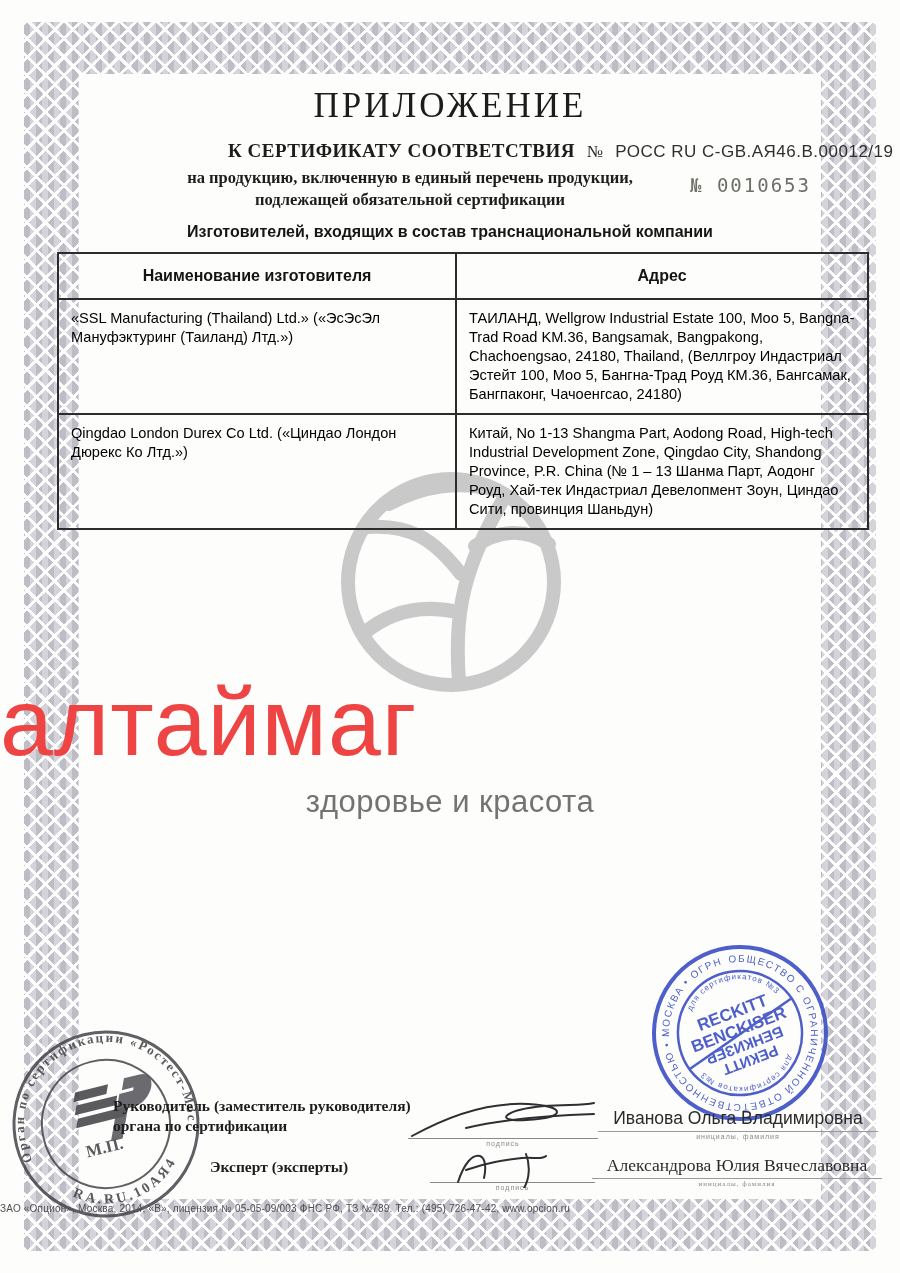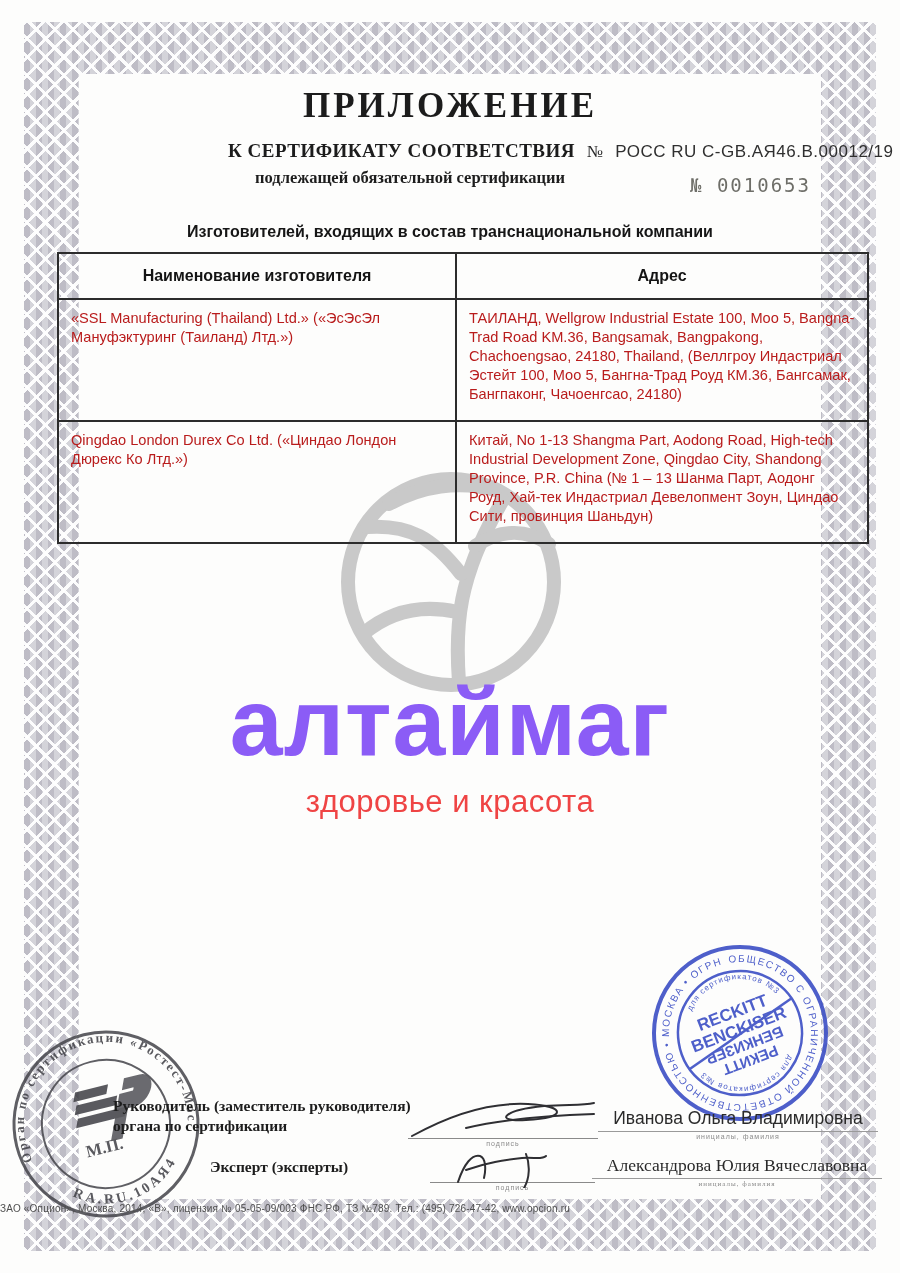--- a/index.html
+++ b/index.html
@@ -33,21 +33,21 @@
     z-index:6;
   }
   .banner span {
     color:#ffffff; font-weight:bold; font-size:28px; letter-spacing:4px;
     transform:scaleY(1.12); white-space:nowrap;
     text-shadow:0 1px 1px rgba(0,0,0,.35);
   }
 
   .title {
     position:absolute; top:86px; left:0; width:100%; text-align:center;
-    font-family:"Liberation Serif", serif; font-weight:bold; font-size:35px;
+    font-family:"Liberation Serif", serif; font-weight:normal; font-size:35px;
     letter-spacing:3px; color:#1c1c1c; z-index:4;
   }
   .certline {
     position:absolute; top:140px; left:228px; display:flex; align-items:baseline; gap:12px; z-index:4;
   }
   .certline .lbl { font-family:"Liberation Serif", serif; font-weight:bold; font-size:19px; color:#1c1c1c; letter-spacing:.5px; }
   .certline .no { font-family:"Liberation Serif", serif; font-size:17px; color:#2a2a2a; }
   .certline .num { font-size:17px; letter-spacing:.5px; color:#2f2f2f; }
 
   .prodlines {
@@ -68,34 +68,34 @@
   
   table.makers {
     position:absolute; left:57px; top:252px; width:812px;
     border-collapse:collapse; z-index:4; background:transparent;
   }
   table.makers th, table.makers td { border:2px solid #2c2c2c; }
   table.makers th {
     height:46px; font-size:16px; font-weight:bold; color:#141414; text-align:center; padding:2px;
   }
   table.makers td {
-    font-size:14.6px; line-height:1.3; color:#b91c1c; vertical-align:top; padding:9px 12px 16px 12px;
+    font-size:14.6px; line-height:1.3; color:#000000; vertical-align:top; padding:9px 12px 9px 12px;
   }
   td.c-name { width:398px; }
 
   
   .wm { position:absolute; z-index:2; color:#c7c7c7; }
   .wm-logo { left:335px; top:466px; }
   .wm-brand {
-    left:0; top:668px; width:100%; text-align:center;
-    font-weight:bold; font-size:95px; letter-spacing:1px; color:#8b5cf6;
+    left:0; top:668px; width:100%; text-align:left;
+    font-weight:normal; font-size:95px; letter-spacing:1px; color:#ef4444;
   }
   .wm-tag {
     left:0; top:784px; width:100%; text-align:center;
-    font-size:31px; color:#ef4444; letter-spacing:.5px;
+    font-size:31px; color:#737373; letter-spacing:.5px;
   }
 
   
   .stamp-blue { position:absolute; left:645px; top:938px; z-index:5; transform:rotate(-9deg); opacity:.9; }
   .stamp-left { position:absolute; left:8px; top:1026px; z-index:5; transform:rotate(-14deg); opacity:.85; }
 
   
   .sig-label1 {
     position:absolute; left:113px; top:1096px; width:300px; 
     font-family:"Liberation Serif", serif; font-weight:bold; font-size:15.5px; color:#1d1d1d; line-height:1.3; z-index:6;
@@ -131,20 +131,21 @@
 
   <div class="title">ПРИЛОЖЕНИЕ</div>
 
   <div class="certline">
     <span class="lbl">К СЕРТИФИКАТУ СООТВЕТСТВИЯ</span>
     <span class="no">№</span>
     <span class="num">РОСС RU C-GB.АЯ46.В.00012/19</span>
   </div>
 
   <div class="prodlines">
+    <div>на продукцию, включенную в единый перечень продукции,</div>
     <div>подлежащей обязательной сертификации</div>
   </div>
 
   <div class="formnum">№ 0010653</div>
 
   <div class="subtitle">Изготовителей, входящих в состав транснациональной компании</div>
 
   <table class="makers">
     <tbody>
         <tr>

